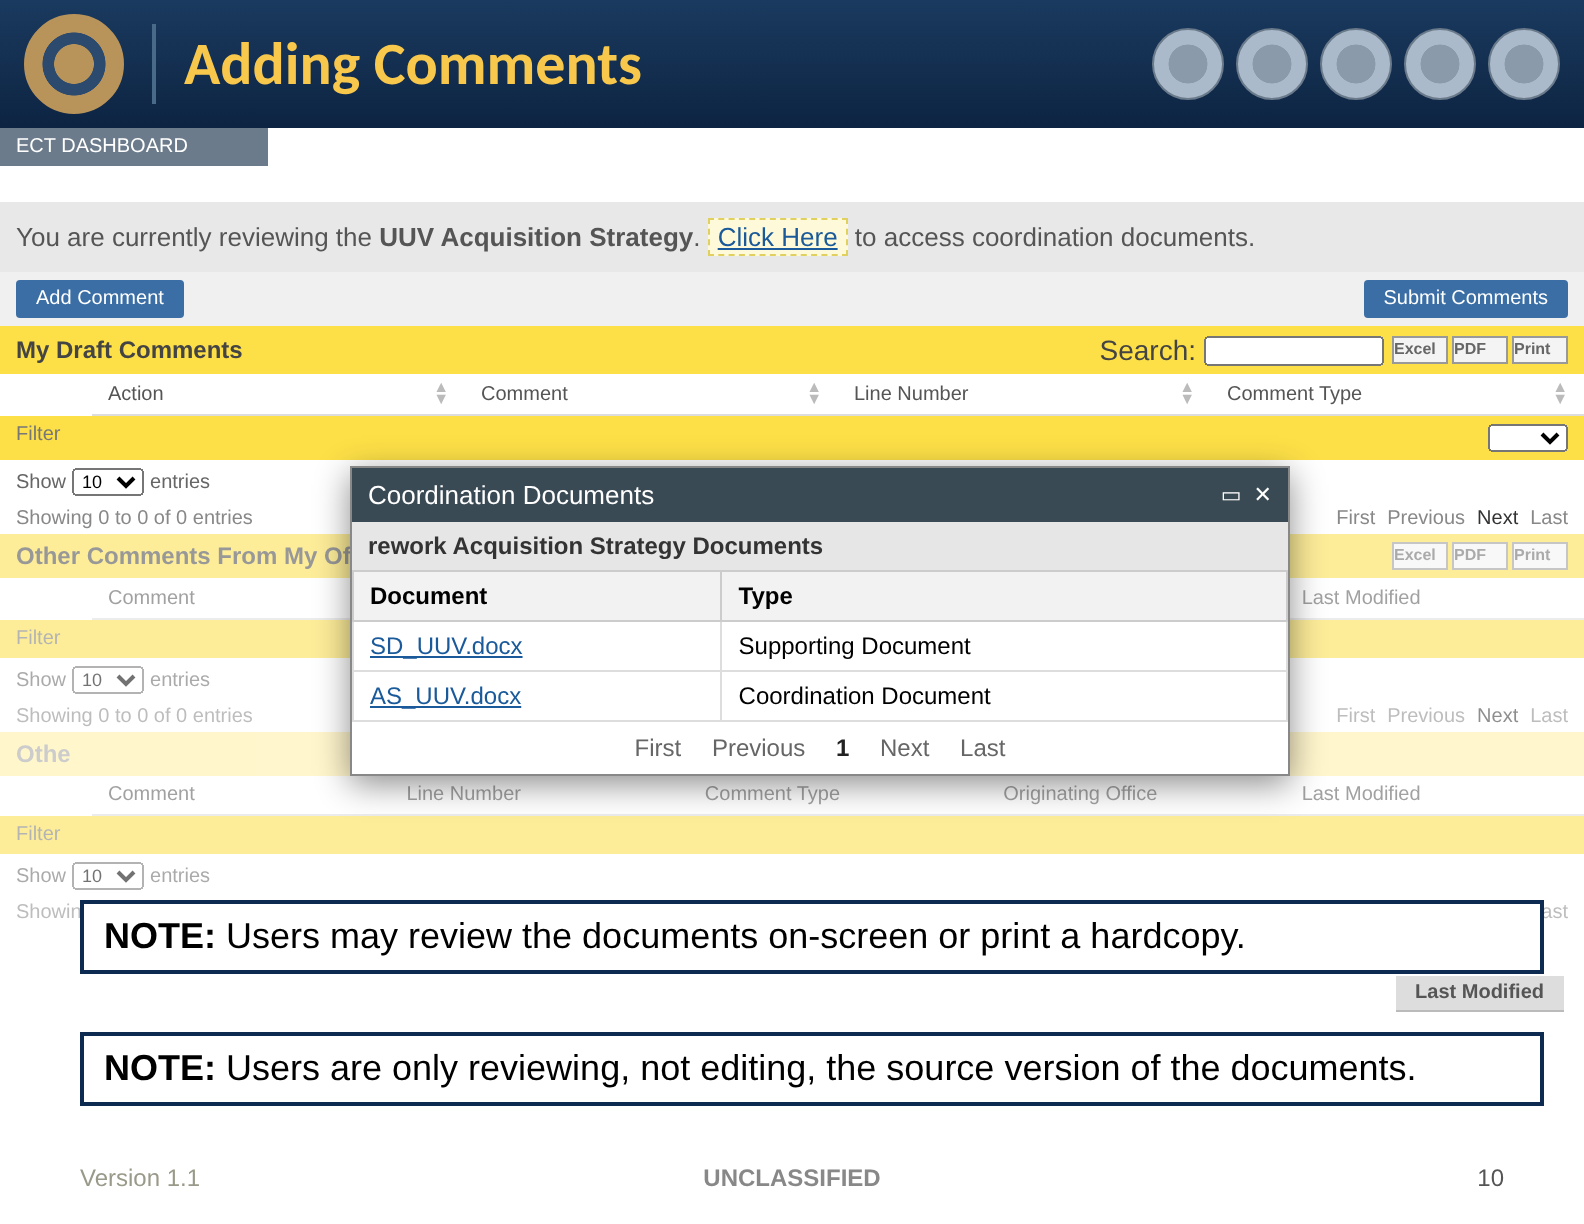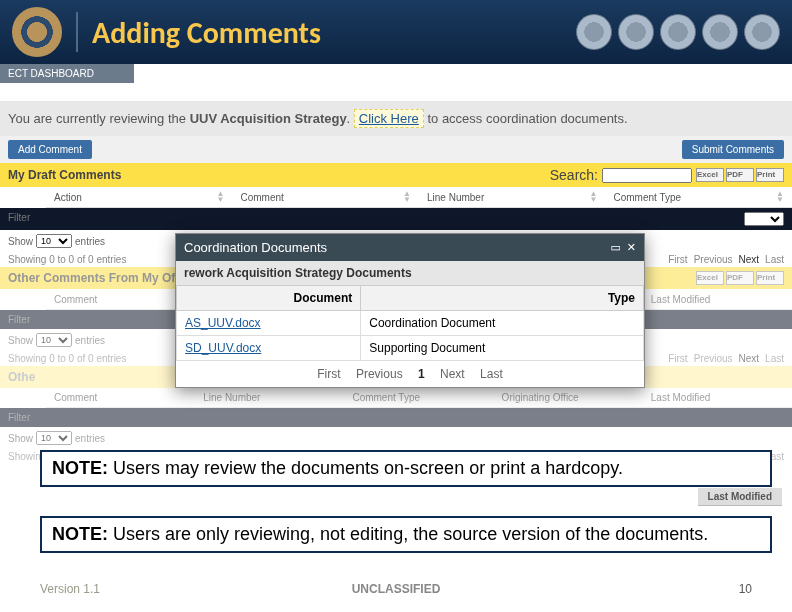--- a/index.html
+++ b/index.html
@@ -17,35 +17,35 @@
 .bluebtn{background:#3a6ea5;color:#fff;font-size:10px;padding:4px 10px;border:none;border-radius:2px;}
 .bluebtn.right{margin-left:auto;}
 .secthead{background:#fde047;padding:4px 8px;font-size:12px;color:#444;font-weight:bold;display:flex;align-items:center;}
 .searchlbl{margin-left:auto;font-size:14px;font-weight:normal;}
 .searchin{width:90px;margin-left:4px;height:15px;font-size:10px;}
 .minis{display:flex;gap:2px;margin-left:4px;}
 .mini{width:28px;height:14px;border:1px solid #999;font-size:8px;line-height:12px;background:#f4f4f4;color:#666;}
 .thrw{display:flex;background:#fff;border-bottom:1px solid #ddd;font-size:10px;color:#555;margin-left:46px;}
 .thc{flex:1;padding:4px 8px;display:flex;align-items:center;}
 .sortico{margin-left:auto;color:#bbb;font-size:8px;line-height:6px;}
-.filterrow{display:flex;background:#0f172a;font-size:10px;padding:4px 8px;color:#777;gap:39px;}
+.filterrow{display:flex;background:#fde047;font-size:10px;padding:4px 8px;color:#777;gap:39px;}
 .filterrow .fbox{flex:1;}
 .filterrow select{width:40px;height:14px;font-size:9px;}
 .botrow{display:flex;padding:4px 8px;font-size:10px;color:#666;align-items:center;}
 .botrow select{width:36px;height:14px;font-size:9px;margin:0 3px;}
 .showinfo{padding:2px 8px;font-size:10px;color:#888;display:flex;}
 .paglinks{margin-left:auto;font-size:10px;color:#888;display:flex;gap:6px;}
 .paglinks span:nth-child(3){color:#333;}
 .section2{opacity:0.55;}
 .modal{position:absolute;left:175px;top:233px;width:470px;background:#fff;border:1px solid #888;box-shadow:0 4px 16px rgba(0,0,0,0.45);z-index:10;}
 .modalhead{background:#3a4a54;color:#fff;font-size:13px;padding:6px 8px;display:flex;align-items:center;}
 .modalhead .mx{margin-left:auto;display:flex;gap:6px;font-size:11px;}
 .modalsub{background:#e6e6e6;padding:5px 8px;font-size:12px;font-weight:bold;color:#333;}
 .modaltable{width:100%;border-collapse:collapse;font-size:12px;}
-.modaltable th{background:#f2f2f2;border:1px solid #ccc;padding:5px 8px;font-weight:bold;text-align:right;}
+.modaltable th{background:#f2f2f2;border:1px solid #ccc;padding:5px 8px;font-weight:bold;text-align:left;}
 .modaltable td{border:1px solid #ddd;padding:5px 8px;}
 .modaltable td a{color:#1a5a9a;text-decoration:underline;}
 .modalpag{text-align:center;padding:6px;font-size:12px;color:#666;}
 .modalpag span{margin:0 6px;}
 .modalpag .pg1{color:#222;font-weight:bold;}
 .notebox{position:absolute;left:40px;right:20px;background:#fff;border:2px solid #0d2a50;padding:6px 10px;font-size:18px;z-index:5;}
 .notebox b{font-weight:bold;}
 .note1{top:450px;}
 .note2{top:516px;}
 .footer{position:absolute;bottom:16px;left:0;right:0;display:flex;align-items:center;padding:0 40px;font-size:12px;color:#9a9a8a;}
@@ -222,26 +222,26 @@
     </div>
   </div>
   <div class="modalsub">rework Acquisition Strategy Documents</div>
   <table class="modaltable">
     <tbody>
         <tr>
       <th>Document</th>
       <th>Type</th>
     </tr>
     <tr>
+      <td><a>SD_UUV.docx</a></td>
+      <td>Supporting Document</td>
+    </tr>
+    <tr>
       <td><a>AS_UUV.docx</a></td>
       <td>Coordination Document</td>
-    </tr>
-    <tr>
-      <td><a>SD_UUV.docx</a></td>
-      <td>Supporting Document</td>
     </tr>
   </tbody>
     </table>
   <div class="modalpag">
     <span>First</span>
     <span>Previous</span>
     <span class="pg1">1</span>
     <span>Next</span>
     <span>Last</span>
   </div>

